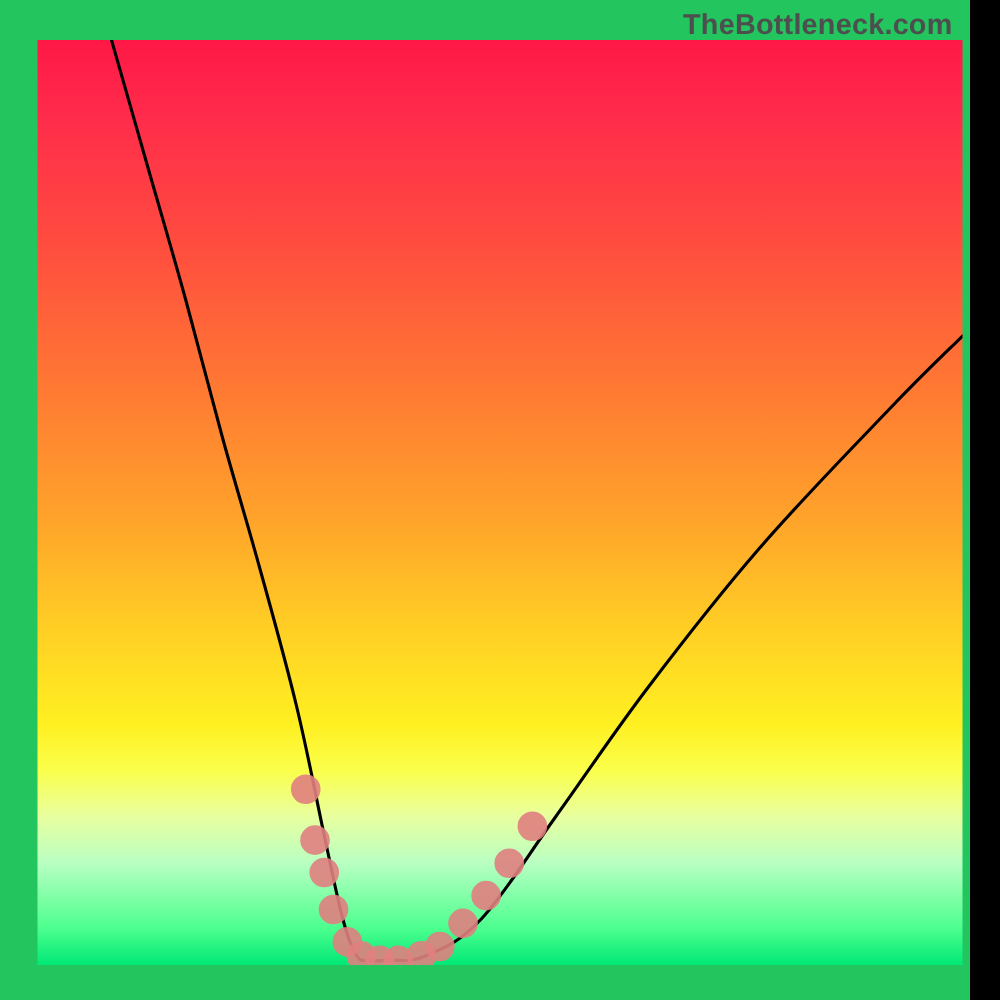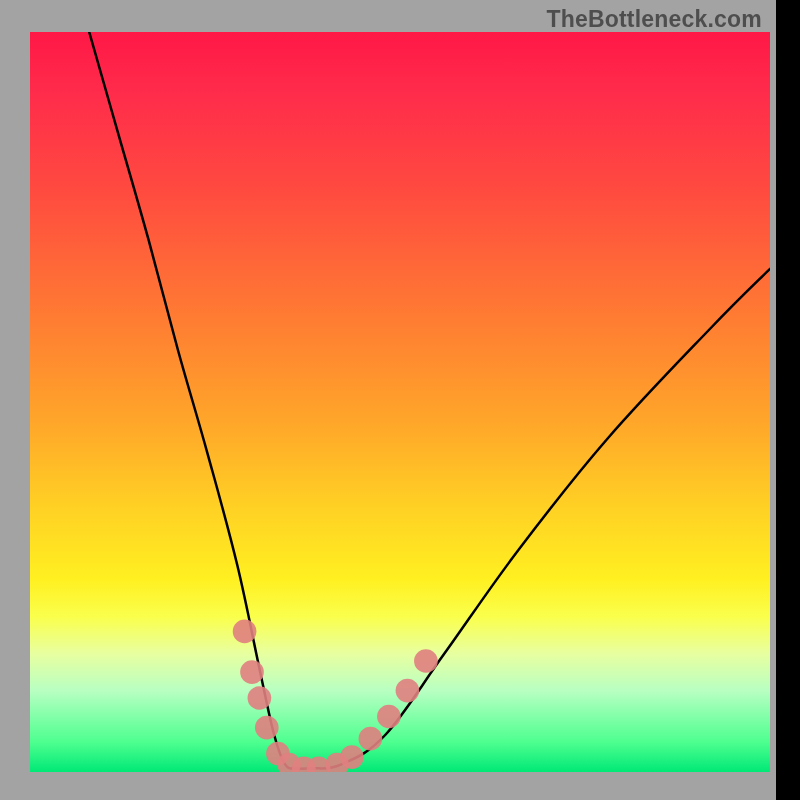--- a/index.html
+++ b/index.html
@@ -8,21 +8,21 @@
     width: 800px;
     height: 800px;
     overflow: hidden;
     background: #000;
     font-family: Arial, Helvetica, sans-serif;
   }
   .stage {
     position: relative;
     width: 776px;
     height: 800px;
-    background: #a3a3a3;
+    background: #22c55e;
   }
   .watermark {
     position: absolute;
     top: 6px;
     right: 14px;
     color: #4e4e4e;
     font-size: 23px;
     font-weight: 600;
     letter-spacing: 0.2px;
     z-index: 50;

